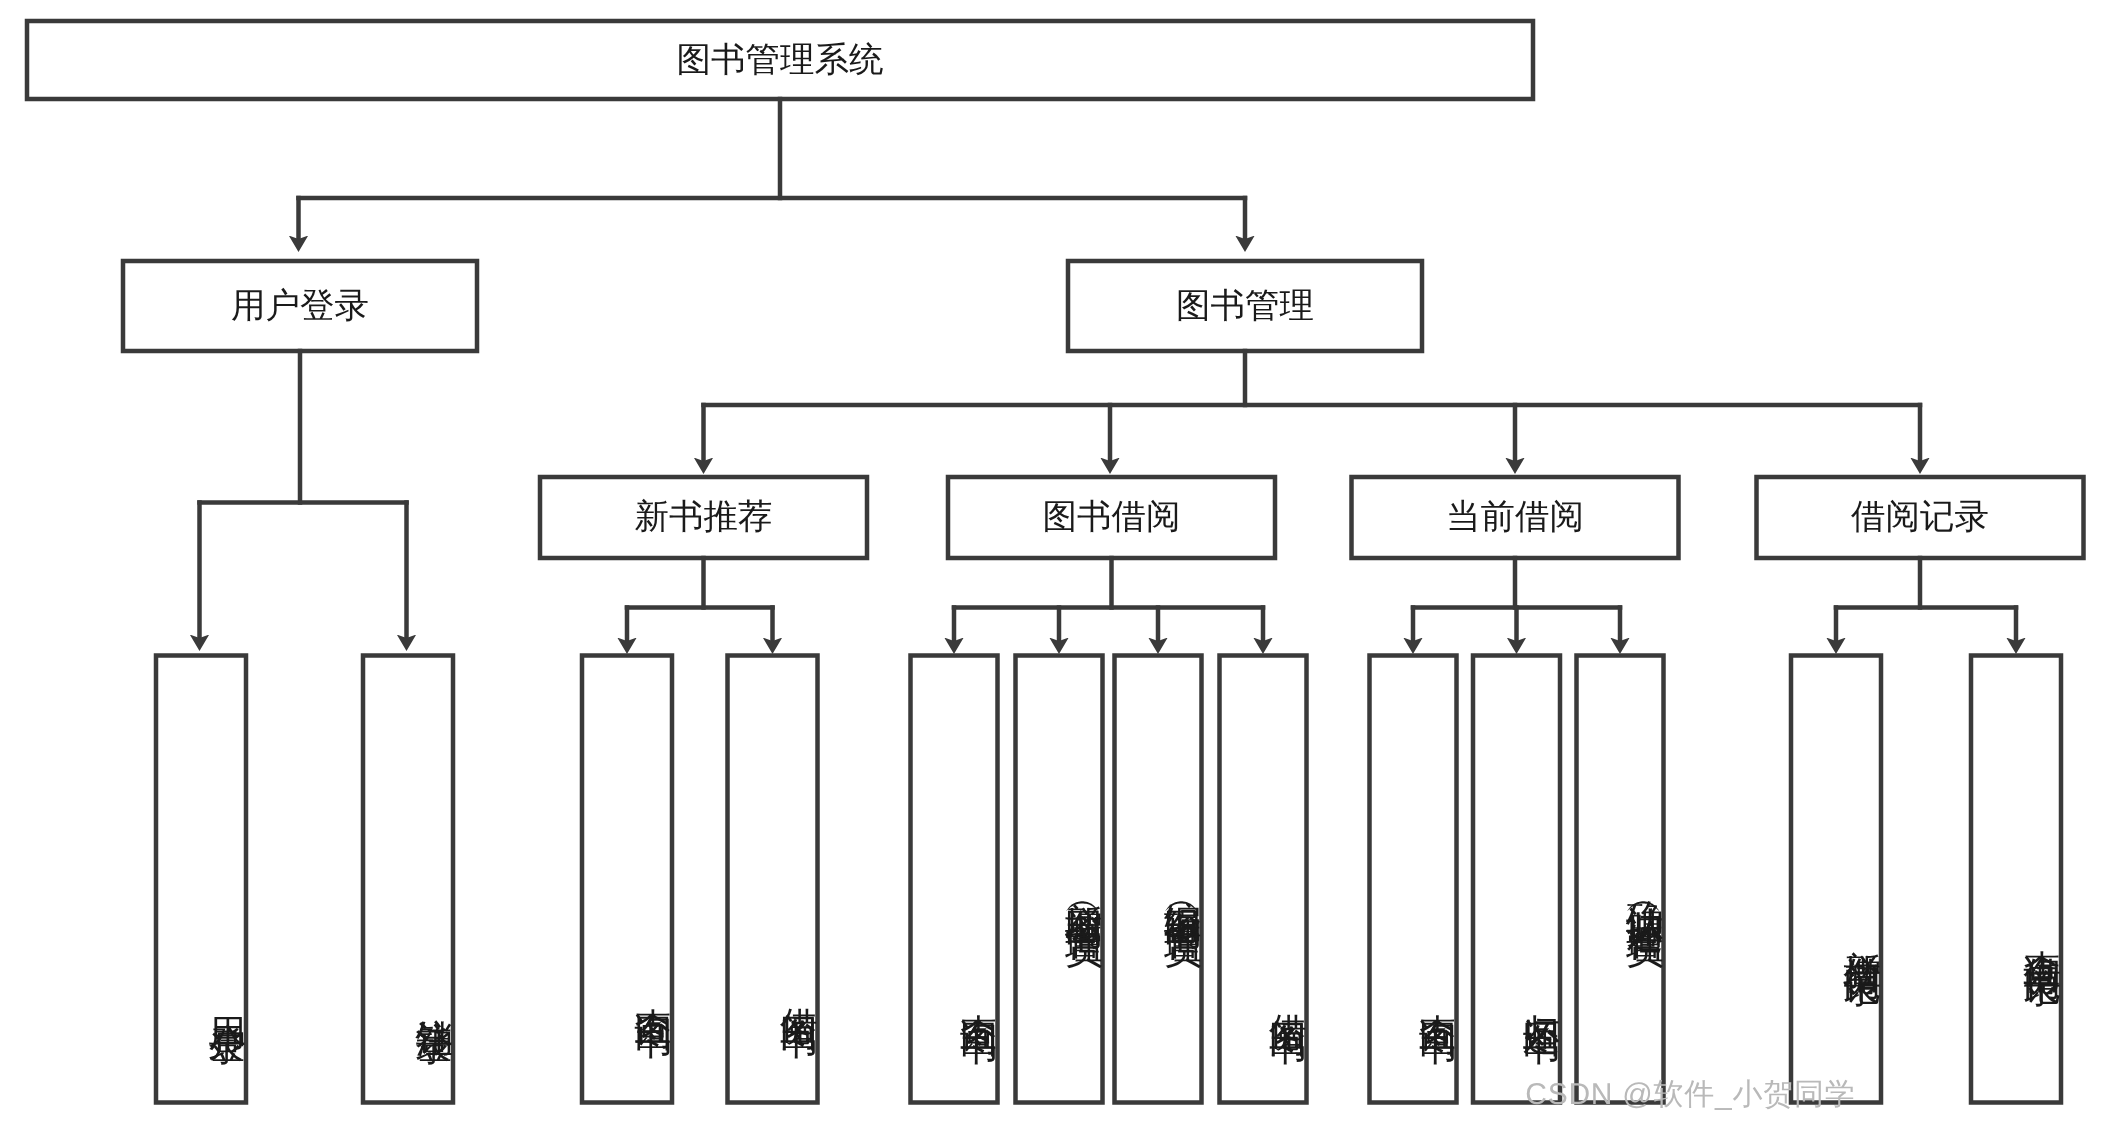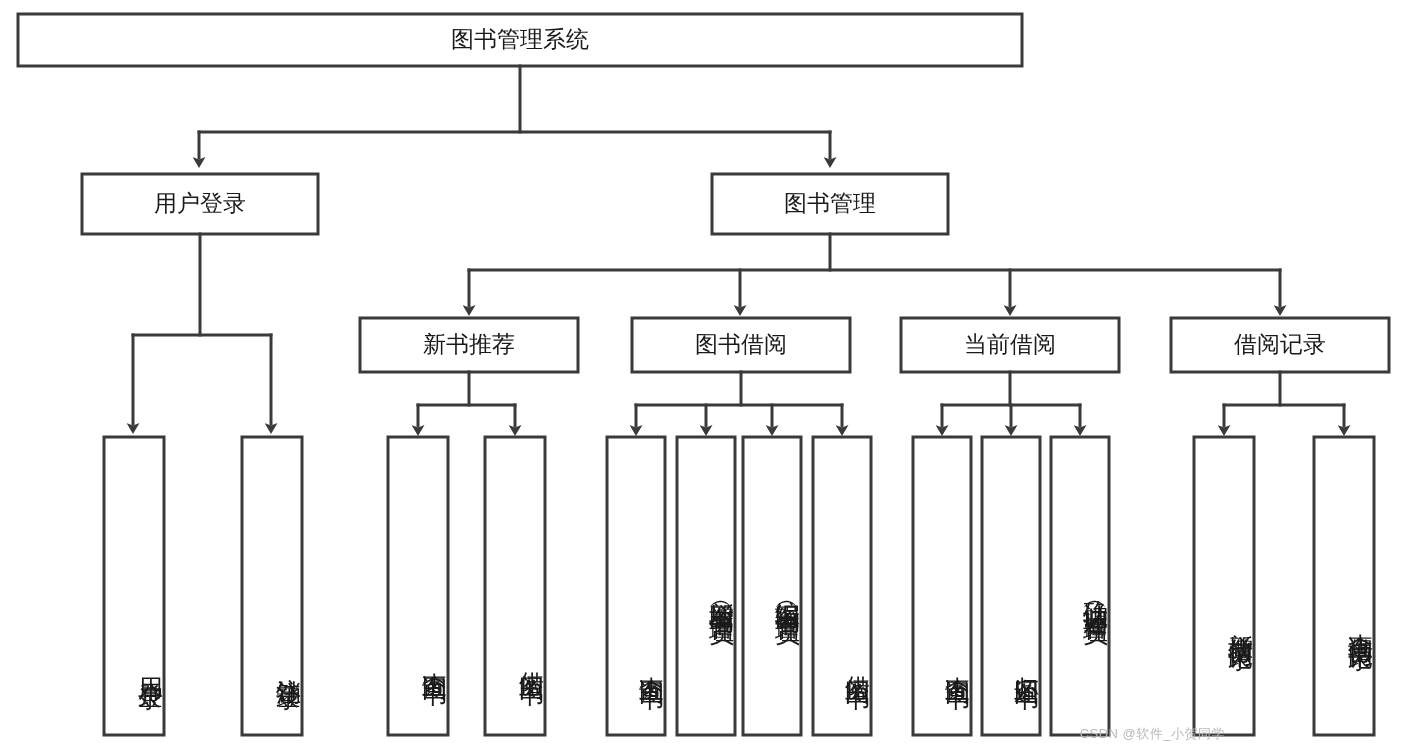--- a/index.html
+++ b/index.html
@@ -58,24 +58,24 @@
     color: #1a1a1a;
     letter-spacing: 3px;
     display: flex;
     align-items: flex-start;
     justify-content: center;
     white-space: nowrap;
     pointer-events: none;
   }
   .watermark {
     position: absolute;
-    right: 20px;
+    right: 8px;
     bottom: 4px;
     font-family: "Liberation Sans", "DejaVu Sans", sans-serif;
-    font-size: 13px;
+    font-size: 20px;
     color: #b9b9b9;
     letter-spacing: 0.5px;
     white-space: nowrap;
   }
 </style>
 </head>
 <body>
 
 <div id="diagram-root">
 

